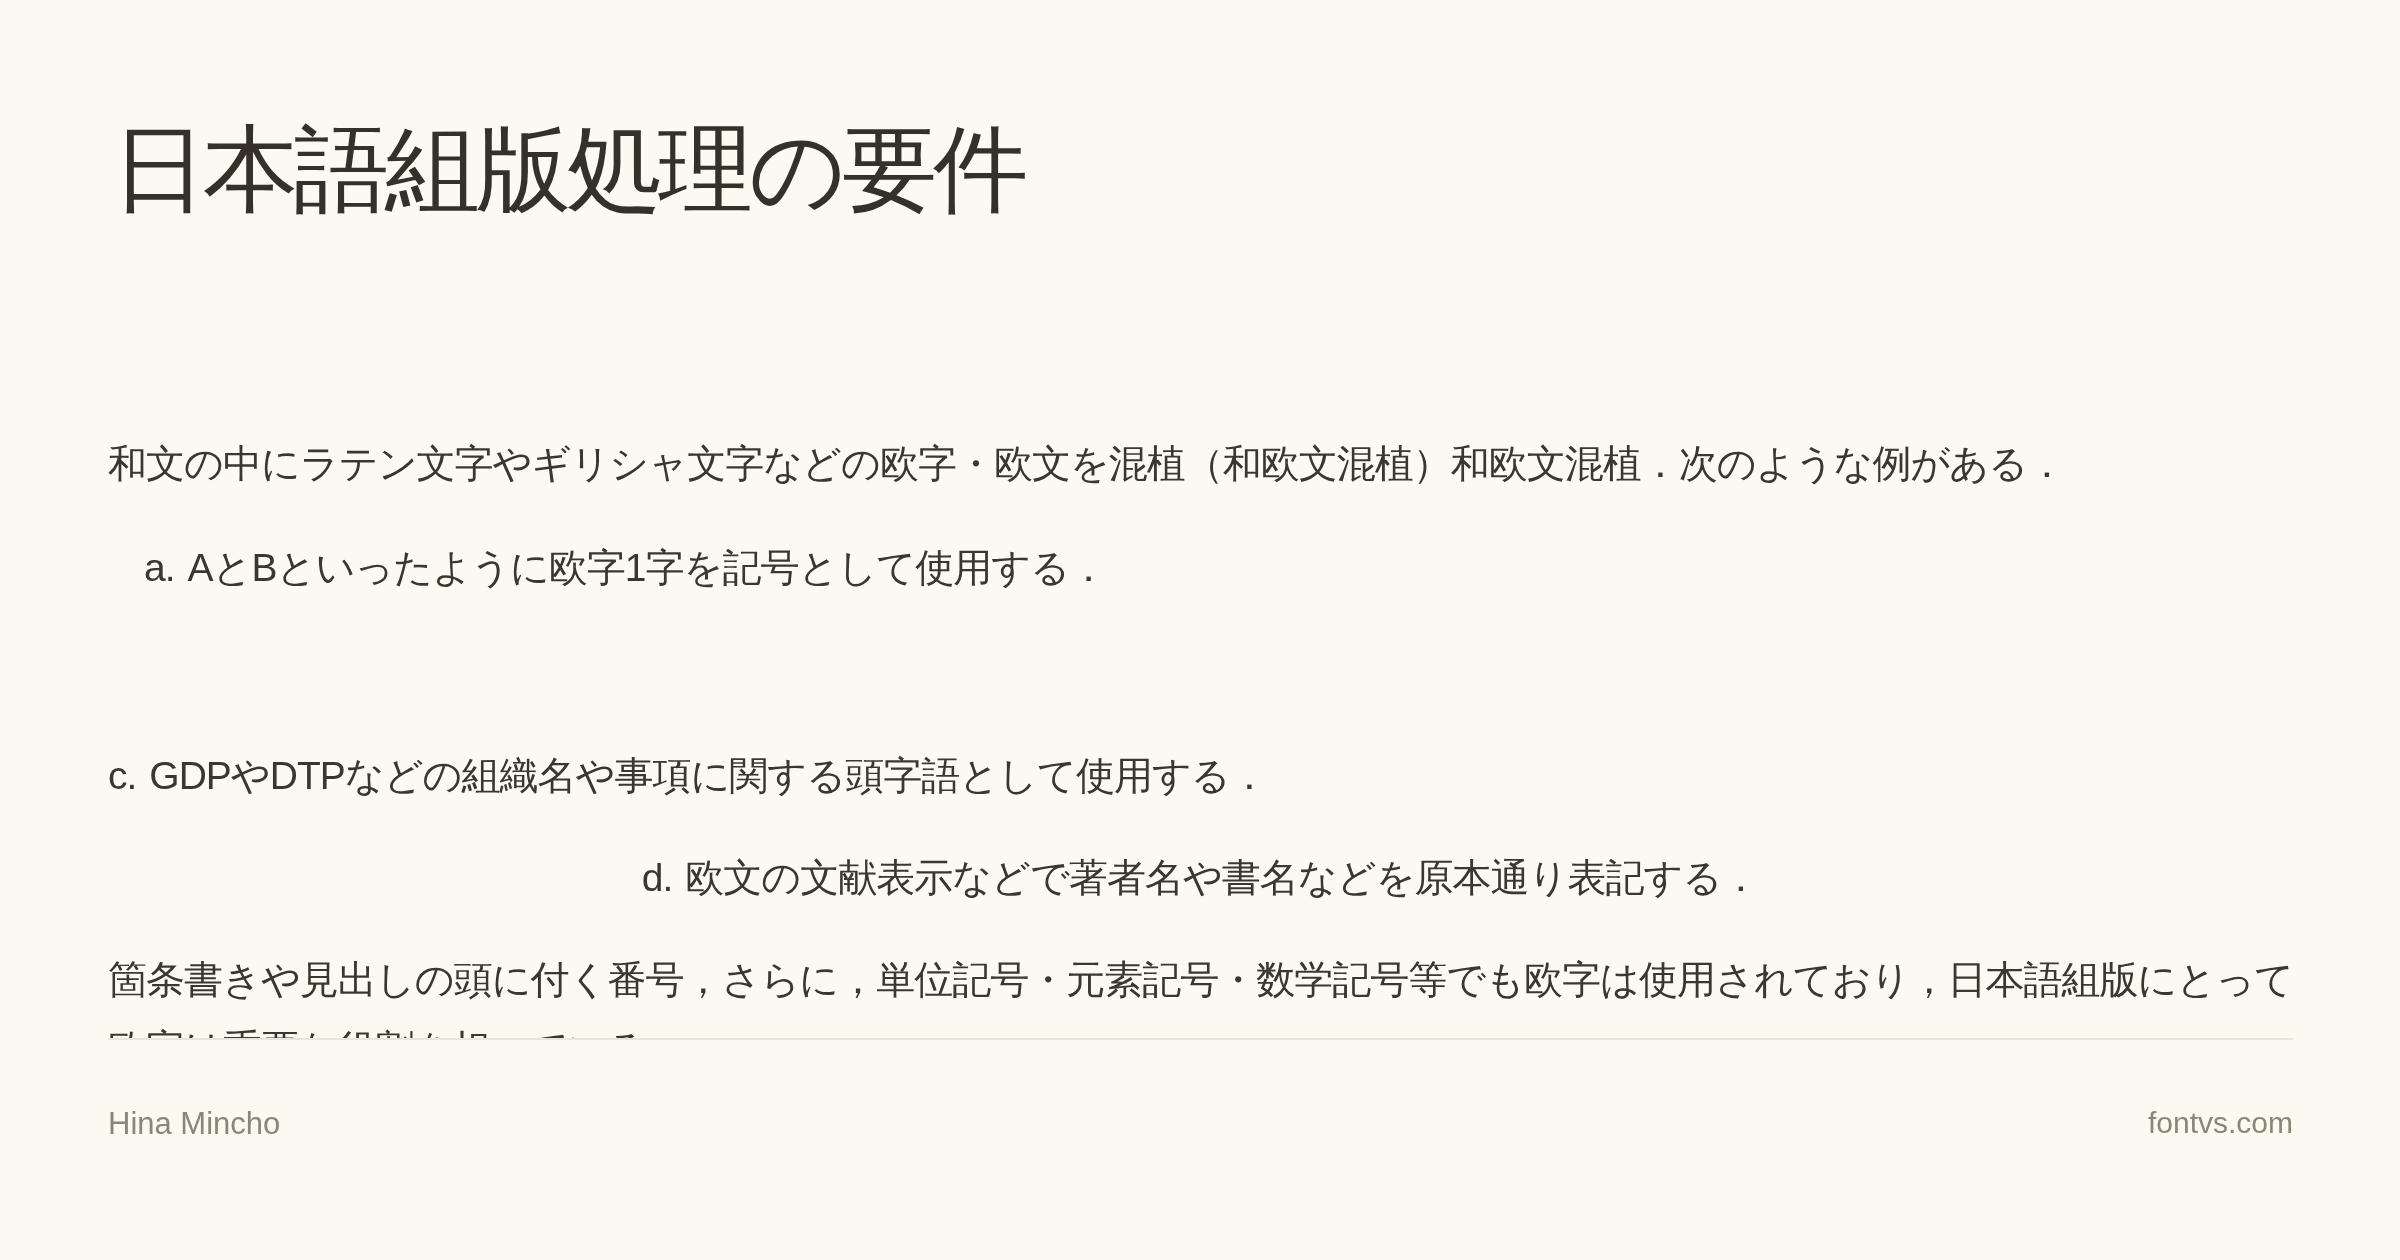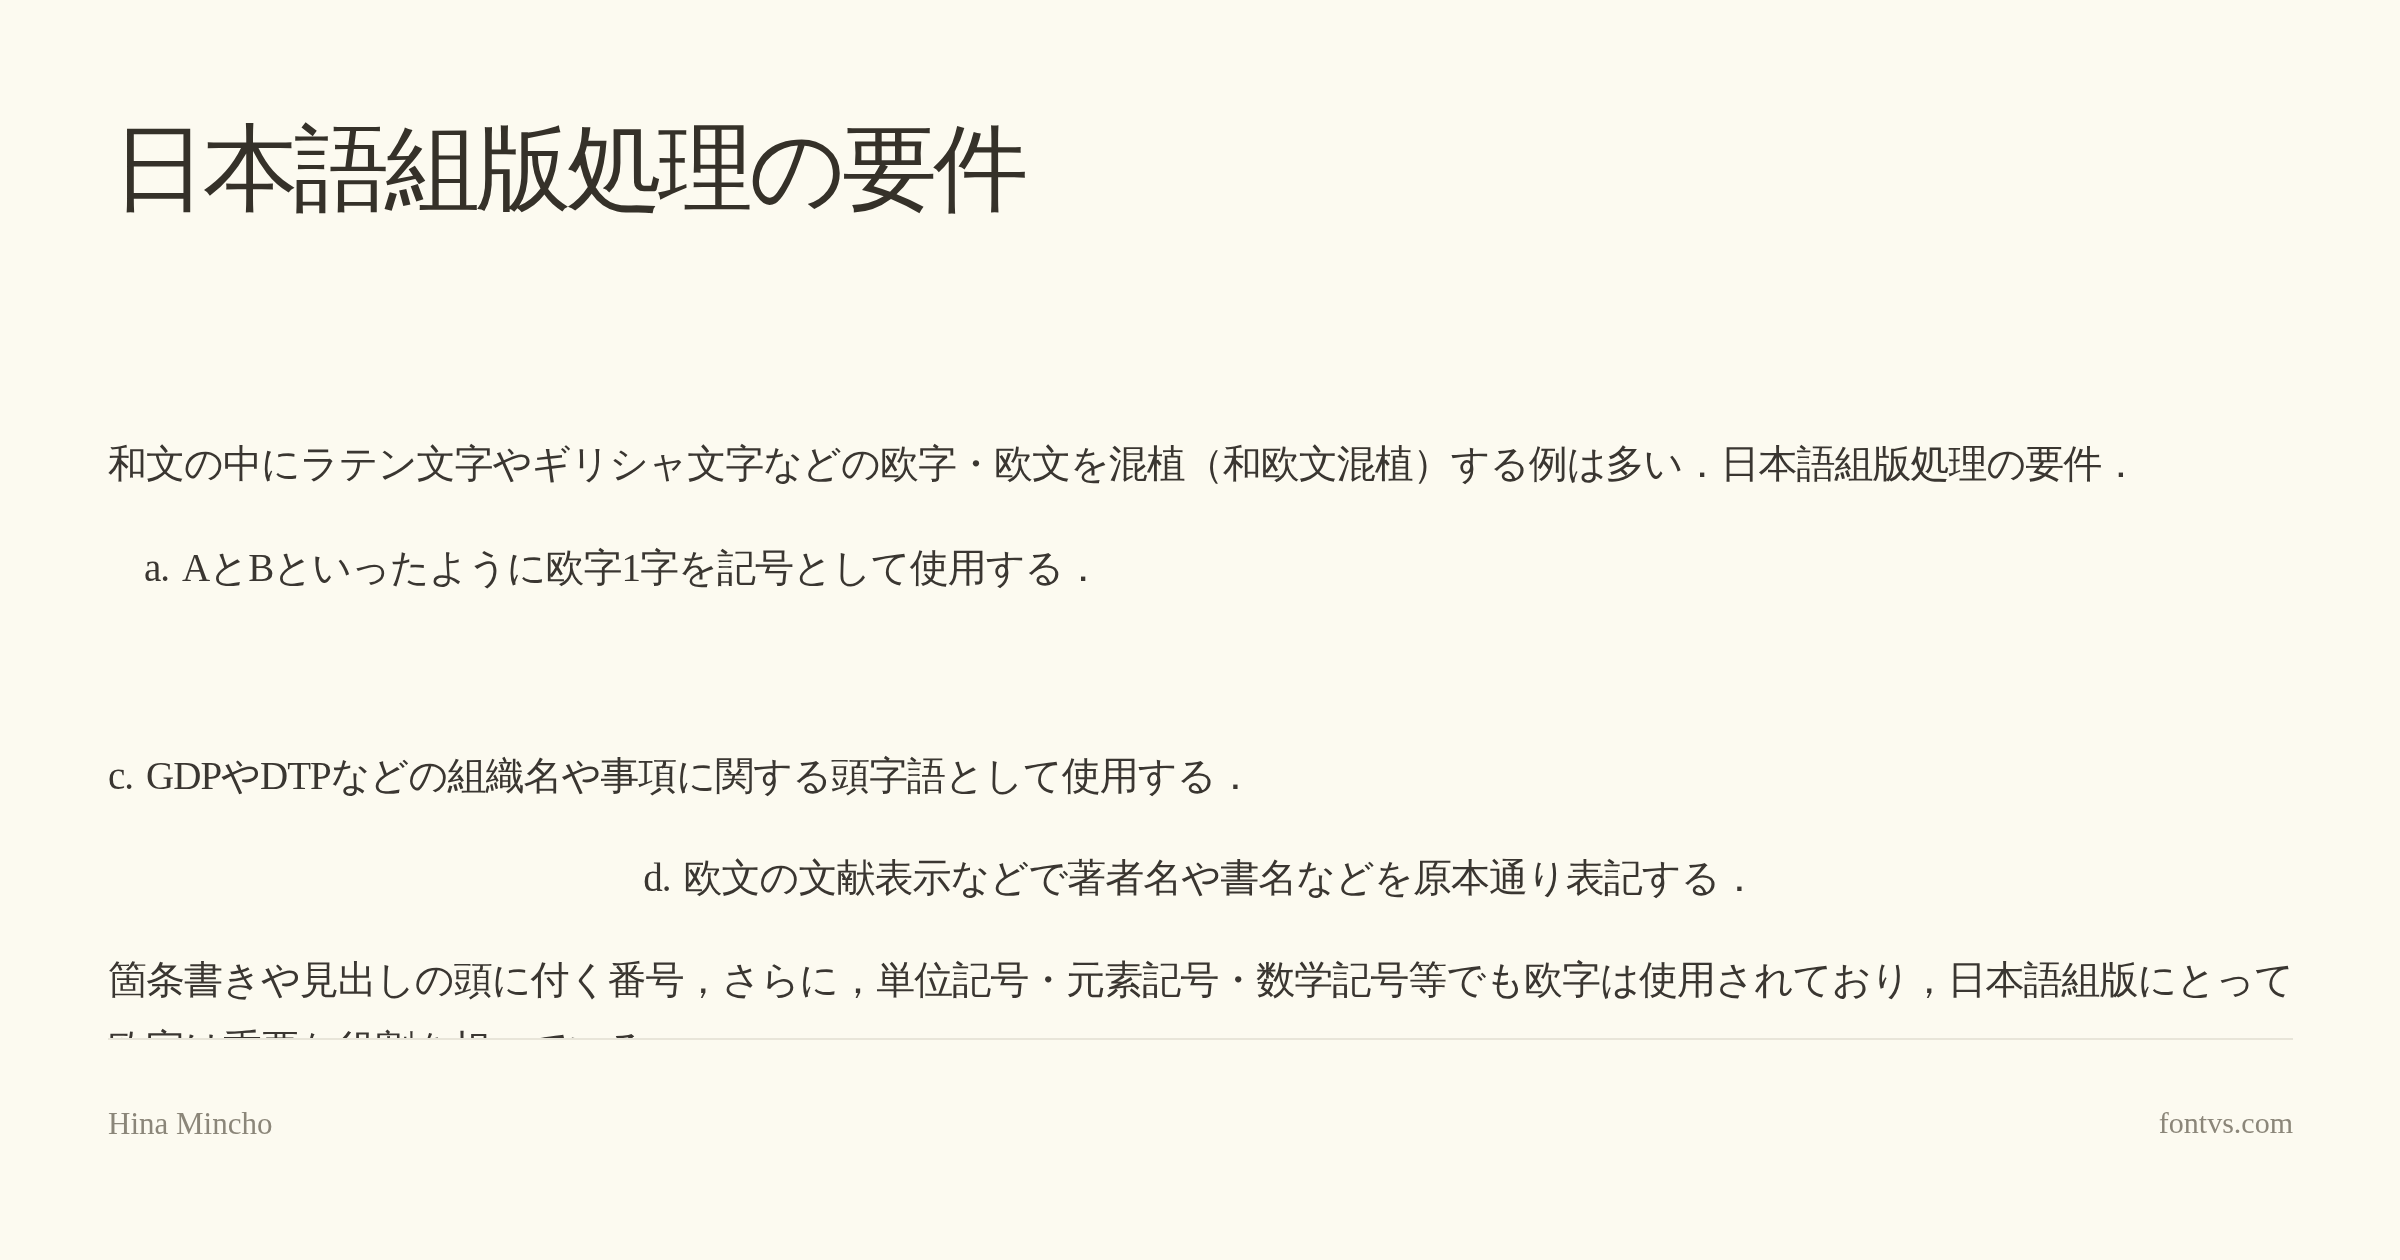--- a/index.html
+++ b/index.html
@@ -8,21 +8,21 @@
     --muted:#8B8679;
     --divider:#E8E5D9;
   }
   html,body{margin:0;padding:0;background:var(--bg);}
   .page{
     position:relative;
     width:2400px;
     height:1260px;
     background:var(--bg);
     overflow:hidden;
-    font-family:Liberation Serif, serif;
+    font-family:Liberation Sans, sans-serif;
     color:var(--ink);
   }
   
   .content{
     position:absolute;
     left:108px;
     right:107px;
     top:0;
     height:1038px;
     overflow:hidden;
@@ -88,21 +88,21 @@
 </head>
 <body>
 
 <div class="page">
 
   <div class="content">
 
     <h1 class="title">日本語組版処理の要件</h1>
 
 
-    <div class="line intro">和文の中にラテン文字やギリシャ文字などの欧字・欧文を混植（和欧文混植）する例は多い．日本語組版処理の要件．</div>
+    <div class="line intro">和文の中にラテン文字やギリシャ文字などの欧字・欧文を混植（和欧文混植）和欧文混植．次のような例がある．</div>
 
     <div class="line item-0">
       <span>a.</span><span class="item-text">AとBといったように欧字1字を記号として使用する．</span>
     </div>
 
 
     <div class="line item-2">
       <span>c.</span><span class="item-text">GDPやDTPなどの組織名や事項に関する頭字語として使用する．</span>
     </div>
 

